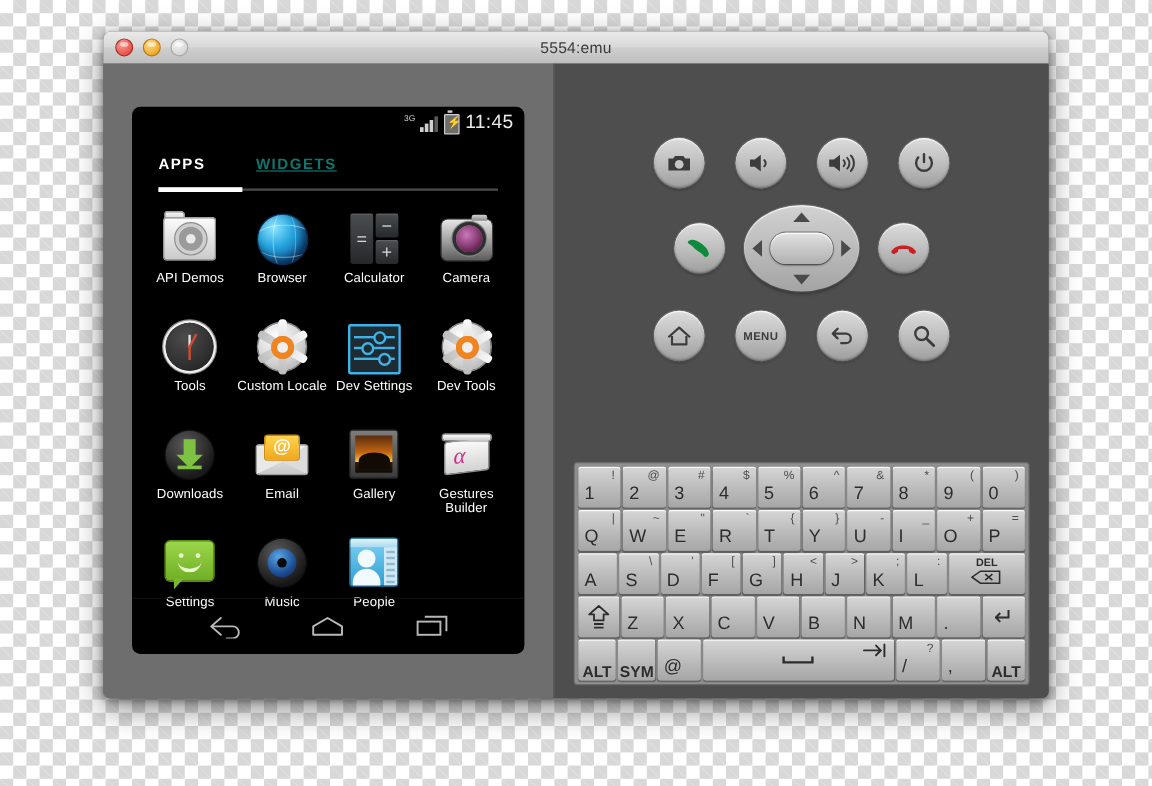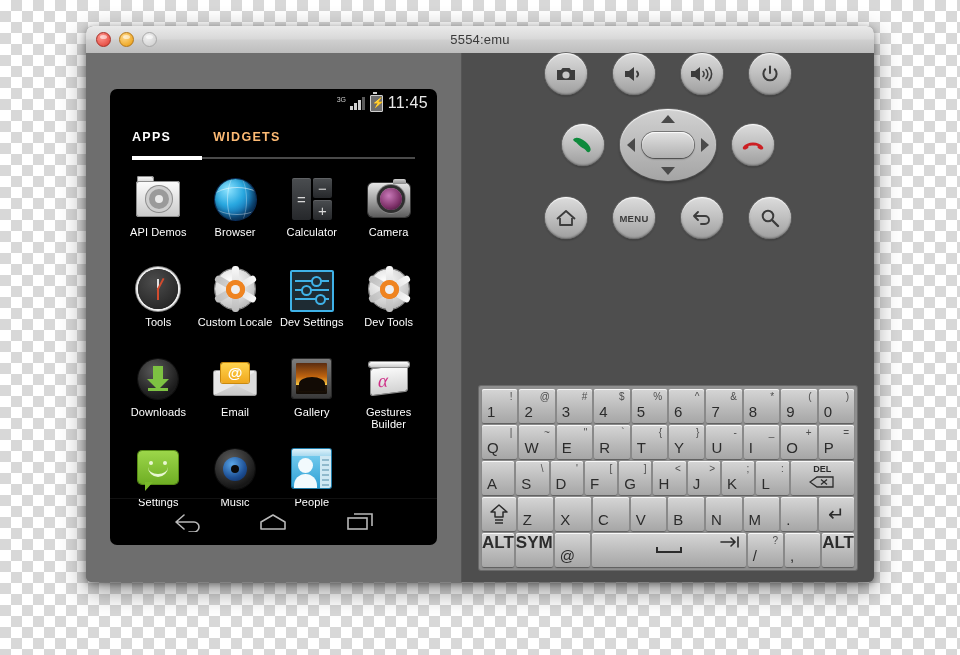--- a/index.html
+++ b/index.html
@@ -51,21 +51,21 @@
   .sig i{display:block;width:3px;background:#cfcfcf;}
   .sig i.b1{height:4px}.sig i.b2{height:7px}.sig i.b3{height:10px}.sig i.b4{height:13px;background:#5a5a5a}
   .batt{width:11px;height:15px;border:1.5px solid #cfcfcf;border-radius:1px;position:relative;
     background:#6d6d6d;}
   .batt::before{content:"";position:absolute;left:2.5px;top:-3.5px;width:4px;height:2px;background:#cfcfcf;}
   .bolt{position:absolute;left:2px;top:1px;font-size:10px;line-height:11px;color:#e8e8e8;}
   .clock{font-size:16px;color:#e9e9e9;letter-spacing:.3px;}
 
   .tabs{display:flex;padding:0 22px;gap:42px;height:40px;align-items:center;}
   .tab{font-size:12.5px;font-weight:bold;color:#fff;letter-spacing:1.3px;}
-  .tab.inactive{color:#fdba74;}
+  .tab.inactive{color:#0f766e;text-decoration:underline;}
   .tabrule{position:relative;height:2px;margin:0 22px 0 22px;background:#4a4a4a;}
   .tabrule .act{position:absolute;left:0;top:-1px;height:4px;width:70px;background:#fff;}
 
   .grid{display:grid;grid-template-columns:repeat(4,1fr);padding:12px 10px 0 10px;
     row-gap:3px;}
   .cell{display:flex;flex-direction:column;align-items:center;padding-top:6px;height:81px;}
   .ic{width:44px;height:44px;position:relative;margin-bottom:5px;}
   .cap{font-size:11px;color:#fff;text-align:center;line-height:12px;letter-spacing:.1px;}
 
   
@@ -204,21 +204,21 @@
   .i-people .side i{display:block;margin:3px 2px 0 2px;height:2px;background:#8fb9cc;}
   .i-people .hd{position:absolute;left:6px;top:9px;width:15px;height:15px;border-radius:50%;background:#f2fafd;}
   .i-people .bd{position:absolute;left:2px;top:25px;width:23px;height:16px;border-radius:12px 12px 0 0;background:#f2fafd;}
 
   .navbar{position:absolute;left:0;right:0;bottom:0;height:46px;display:flex;
     align-items:center;justify-content:space-around;padding:0 34px;border-top:1px solid #111;}
   .navbtn{width:40px;height:26px;display:flex;align-items:center;justify-content:center;}
 
   
   .ctrl-pane{flex:1;background:#4e4e4e;position:relative;}
-  .ctrl-rows{}
+  .ctrl-rows{padding-top:62px;}
   .ctrl-row{display:flex;justify-content:center;align-items:center;gap:26px;}
   .rbtn{width:42px;height:42px;border-radius:50%;
     background:linear-gradient(to bottom,#dcdcdc 0%,#c2c2c2 45%,#9e9e9e 100%);
     box-shadow:inset 0 1px 1px rgba(255,255,255,.9),inset 0 -1px 2px rgba(0,0,0,.35),
                0 1px 2px rgba(0,0,0,.45),0 0 0 1px #6b6b6b;
     display:flex;align-items:center;justify-content:center;color:#3c3c3c;}
   .rbtn.sm-txt{font-size:9.5px;font-weight:bold;letter-spacing:.3px;}
 
   .dpad-row{display:flex;justify-content:center;align-items:center;gap:16px;margin:14px 0 16px;}
   .dpad{width:96px;height:72px;border-radius:48px/36px;position:relative;
@@ -238,21 +238,21 @@
     background:#8f8f8f;padding:3px;border-radius:2px;box-shadow:0 0 0 1px #6a6a6a;}
   .krow{display:flex;gap:2px;margin-bottom:2px;}
   .krow:last-child{margin-bottom:0;}
   .key{height:34px;flex:1;border-radius:2px;position:relative;
     background:linear-gradient(to bottom,#d6d6d6 0%,#bdbdbd 50%,#a6a6a6 100%);
     box-shadow:inset 0 1px 0 rgba(255,255,255,.85),0 1px 1px rgba(0,0,0,.35);
     display:flex;align-items:flex-end;justify-content:flex-start;
     padding:0 0 3px 5px;box-sizing:border-box;
     font-size:15px;color:#2c2c2c;}
   .key .sup{position:absolute;right:5px;top:2px;font-size:10px;color:#4d4d4d;line-height:11px;}
-  .key.center-lbl{align-items:flex-start;justify-content:center;padding:0;font-size:17px;font-weight:bold;}
+  .key.center-lbl{align-items:flex-end;justify-content:center;padding:0;font-size:13px;font-weight:bold;}
   .key.icon-lbl{align-items:center;justify-content:center;padding:0;}
   .key.space{flex:5.1;}
   .key.del{flex:1.15;align-items:center;justify-content:center;padding:16px;}
   .key.shift{flex:1.1;align-items:center;justify-content:center;padding:0;}
   .key.enter{flex:1.15;align-items:center;justify-content:center;padding:0;font-size:20px;}
   .key.alt{flex:1;}
   .key .del-lbl{font-size:9px;font-weight:bold;line-height:9px;text-align:center;}
 </style>
 </head>
 <body>

